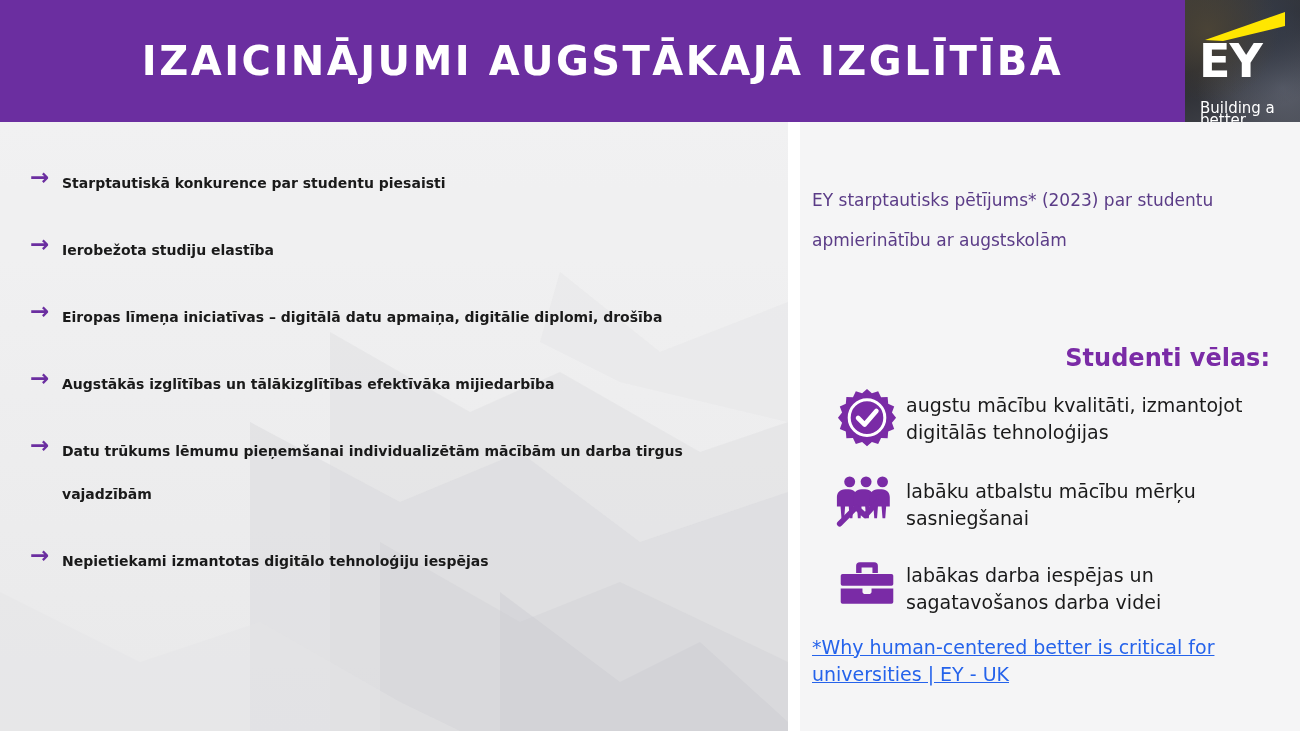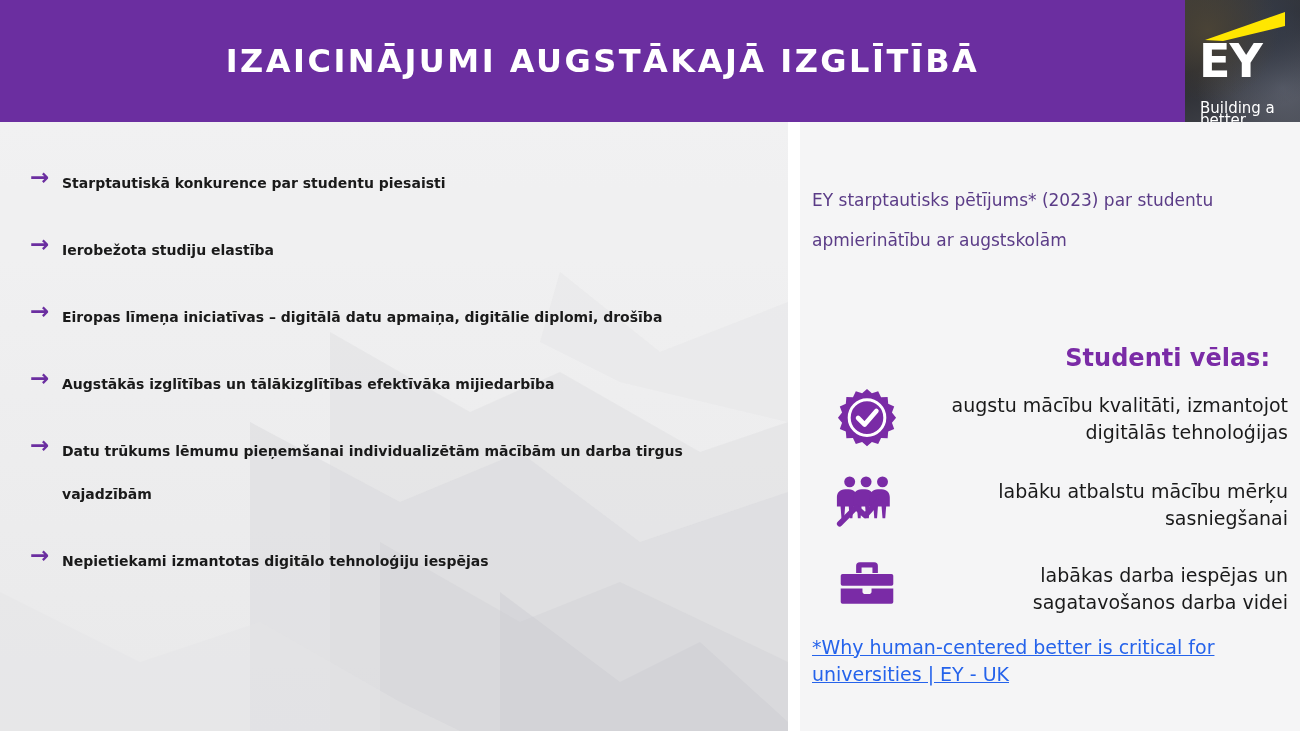--- a/index.html
+++ b/index.html
@@ -33,21 +33,21 @@
     position: absolute;
     left: 0; top: 0;
     width: 1185px;
     height: 122px;
     display: flex;
     align-items: center;
     justify-content: center;
     color: #ffffff;
     font-family: "DejaVu Sans", sans-serif;
     font-weight: bold;
-    font-size: 32px;
+    font-size: 40px;
     letter-spacing: 2.5px;
     white-space: nowrap;
     text-align: center;
     padding-left: 20px;
     box-sizing: border-box;
   }
 
   
   .ey-logo {
     position: absolute;
@@ -166,21 +166,20 @@
   }
   .want-list {
     position: absolute;
     left: 28px; top: 266px;
     width: 460px;
   }
   .want-row {
     display: flex;
     align-items: flex-start;
     margin-bottom: 26px;
-    text-align: right;
   }
   .want-icon {
     flex: 0 0 auto;
     width: 78px;
     display: flex;
     align-items: center;
     justify-content: center;
   }
   .want-text {
     flex: 1 1 auto;

